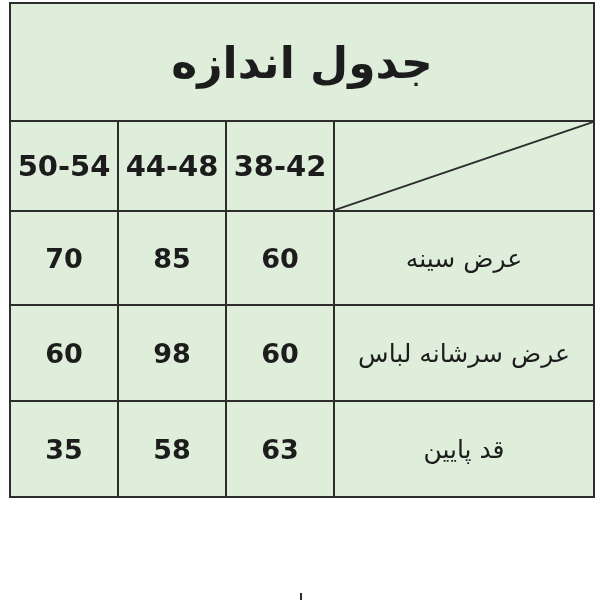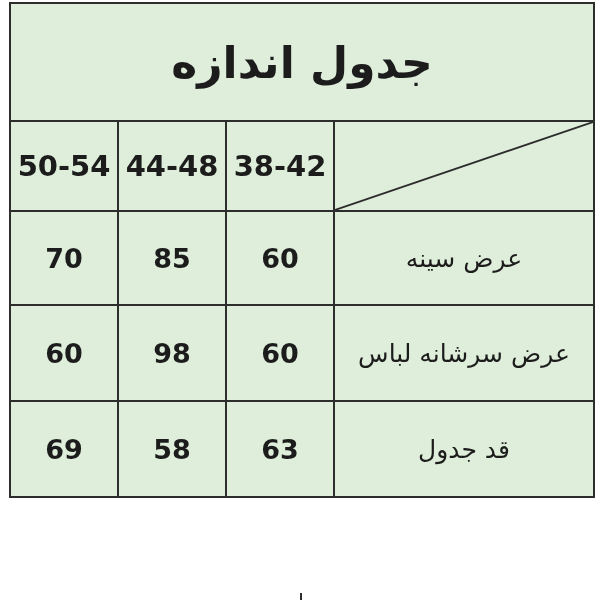--- a/index.html
+++ b/index.html
@@ -101,21 +101,21 @@
       <td class="value-cell">60</td>
       <td class="label-cell" dir="rtl">عرض سینه</td>
     </tr>
     <tr style="height:96px">
       <td class="value-cell">60</td>
       <td class="value-cell">98</td>
       <td class="value-cell">60</td>
       <td class="label-cell" dir="rtl">عرض سرشانه لباس</td>
     </tr>
     <tr style="height:96px">
-      <td class="value-cell">69</td>
+      <td class="value-cell">35</td>
       <td class="value-cell">58</td>
       <td class="value-cell">63</td>
-      <td class="label-cell" dir="rtl">قد جدول</td>
+      <td class="label-cell" dir="rtl">قد پایین</td>
     </tr>
   </tbody>
     </table>
   <div class="crop-tick"></div>
 </div>
 
 </body></html>

